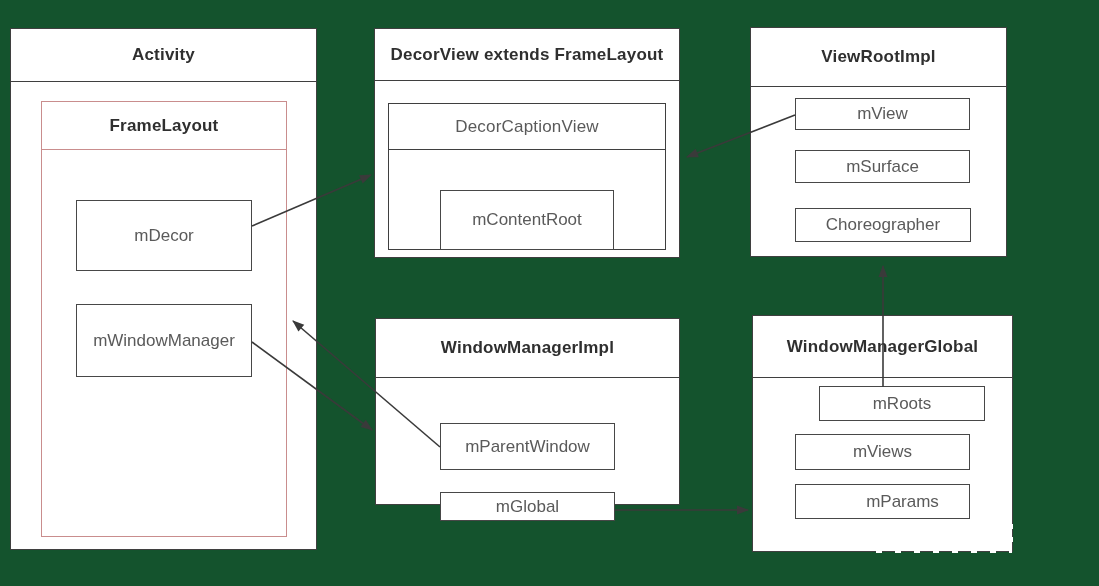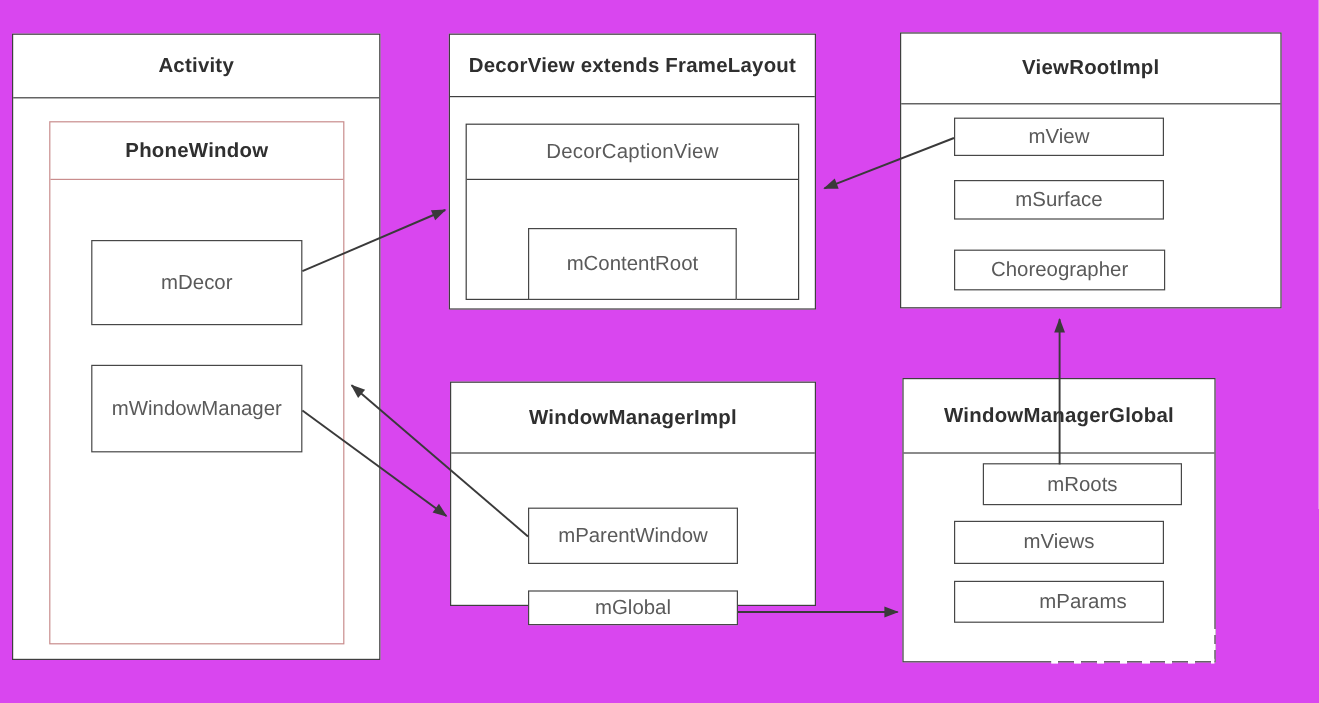--- a/index.html
+++ b/index.html
@@ -1,20 +1,20 @@
 <!DOCTYPE html>
 <html><head>
 <meta charset="utf-8">
 <style>
   html, body { margin: 0; padding: 0; background: #ffffff; }
   .canvas {
     position: relative;
     width: 1099px;
     height: 586px;
-    background: #d946ef;
+    background: #14532d;
     font-family: "Liberation Sans", sans-serif;
     overflow: hidden;
   }
   .box {
     position: absolute;
     box-sizing: border-box;
     border: 1.5px solid #3f3f3f;
     background: #ffffff;
   }
   .box .hdr {
@@ -53,21 +53,21 @@
   #phonewindow .hdr{ height: 48px; }
   #mdecor          { left: 76px;  top: 188px; width: 176px; height: 71px; margin-top: 12px; }
   #mwindowmanager  { left: 76px;  top: 304px; width: 176px; height: 73px; }
 
   #decorview       { left: 374px; top: 28px;  width: 306px; height: 230px; }
   #decorview .hdr  { height: 52px; }
   #decorcaption    { left: 388px; top: 103px; width: 278px; height: 147px; }
   #decorcaption .hdr { height: 46px; }
   #mcontentroot    { left: 440px; top: 166px; width: 174px; height: 60px; margin-top: 24px; }
 
-  #viewrootimpl    { left: 750px; top: 27px;  width: 318px; height: 230px; }
+  #viewrootimpl    { left: 750px; top: 27px;  width: 257px; height: 230px; }
   #viewrootimpl .hdr { height: 59px; }
   #mview           { left: 795px; top: 98px;  width: 175px; height: 32px; }
   #msurface        { left: 795px; top: 150px; width: 175px; height: 33px; }
   #choreographer   { left: 795px; top: 208px; width: 176px; height: 34px; }
 
   #wmimpl          { left: 375px; top: 318px; width: 305px; height: 187px; }
   #wmimpl .hdr     { height: 59px; }
   #mparentwindow   { left: 440px; top: 423px; width: 175px; height: 47px; }
   #mglobal         { left: 440px; top: 492px; width: 175px; height: 29px; }
 
@@ -98,21 +98,21 @@
 </head>
 <body>
 
 <div class="canvas">
 
   <div class="box" id="activity">
     <div class="hdr">Activity</div>
   </div>
 
   <div class="box red" id="phonewindow">
-    <div class="hdr">PhoneWindow</div>
+    <div class="hdr">FrameLayout</div>
   </div>
   <div class="field" id="mdecor">mDecor</div>
   <div class="field" id="mwindowmanager">mWindowManager</div>
 
   <div class="box" id="decorview">
     <div class="hdr">DecorView extends FrameLayout</div>
   </div>
   <div class="box" id="decorcaption">
     <div class="hdr sub">DecorCaptionView</div>
   </div>

